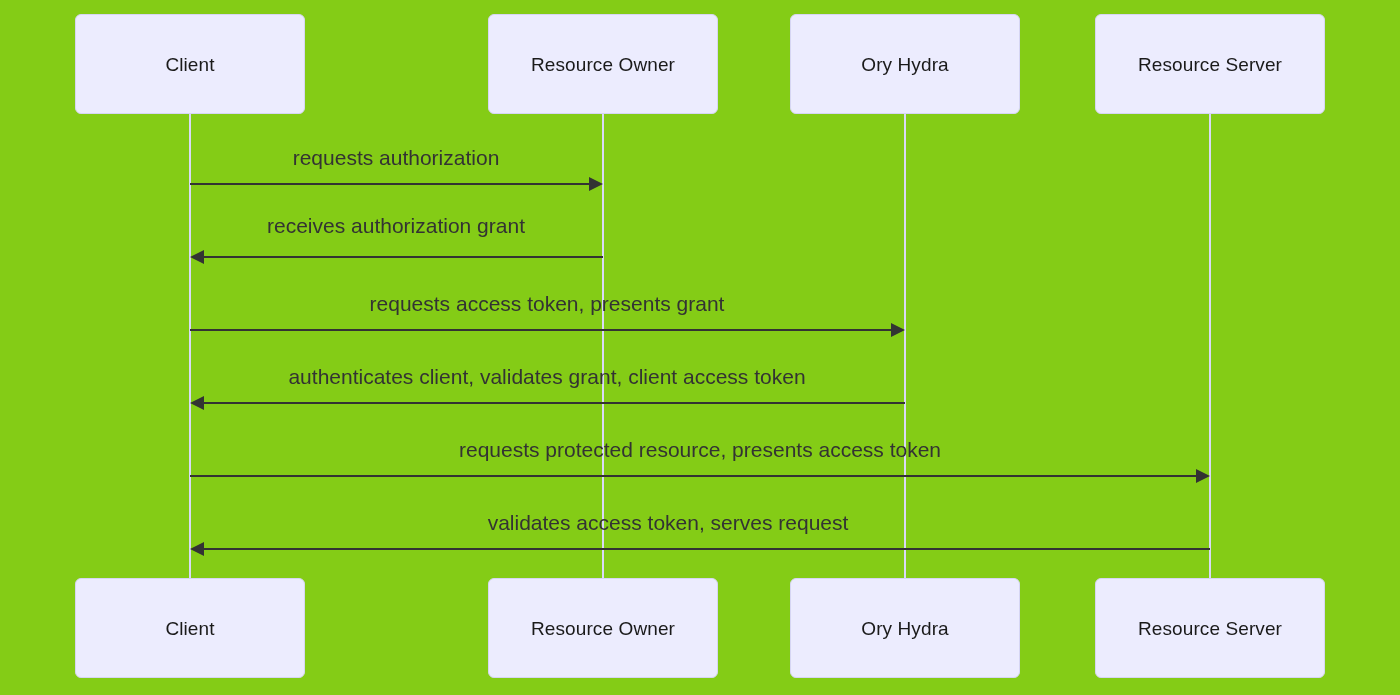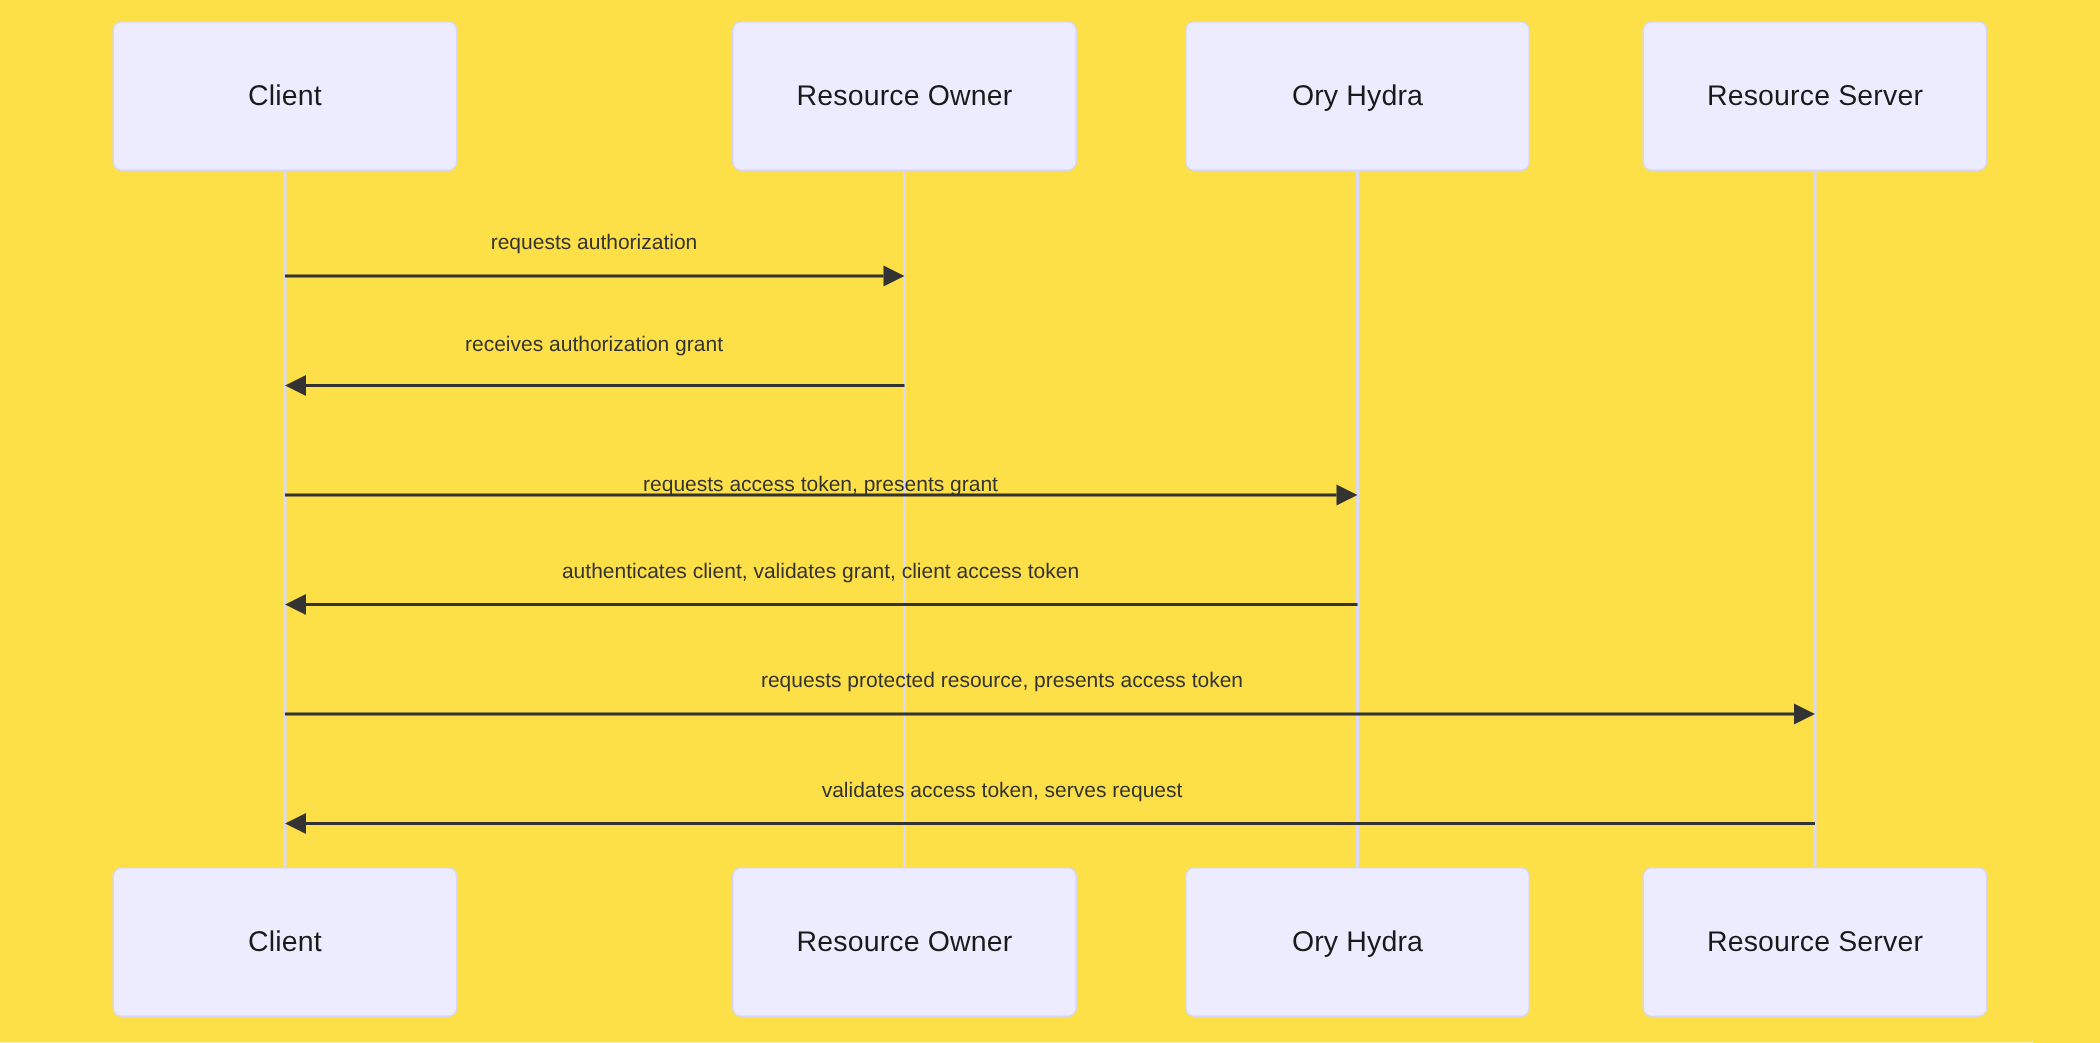--- a/index.html
+++ b/index.html
@@ -8,21 +8,21 @@
     padding: 0;
     background: #ffffff;
   }
   body {
     font-family: "Liberation Sans", "DejaVu Sans", sans-serif;
   }
   #diagram-root {
     position: relative;
     width: 1400px;
     height: 695px;
-    background: #fde047;
+    background: #84cc16;
     overflow: hidden;
   }
   #diagram-svg {
     position: absolute;
     top: 0;
     left: 0;
     width: 1400px;
     height: 695px;
     display: block;
   }
@@ -43,21 +43,21 @@
     font-weight: 400;
     color: #1a1a1a;
     line-height: 1;
     white-space: nowrap;
     letter-spacing: 0.1px;
   }
   .message-label {
     position: absolute;
     transform: translate(-50%, -100%);
     font-family: "Liberation Sans", "DejaVu Sans", sans-serif;
-    font-size: 14px;
+    font-size: 21px;
     font-weight: 400;
     color: #333333;
     white-space: nowrap;
     line-height: 1;
     z-index: 4;
   }
   .lifeline {
     stroke: #d9d9f6;
     stroke-width: 2;
   }
@@ -135,19 +135,19 @@
       <div class="participant-box" style="left: 790px; top: 578px; width: 230px; height: 100px;">
         <span class="participant-label">Ory Hydra</span>
       </div>
       <div class="participant-box" style="left: 1095px; top: 578px; width: 230px; height: 100px;">
         <span class="participant-label">Resource Server</span>
       </div>
     </div>
   <div id="message-labels">
       <div class="message-label" style="left: 396px; top: 168px;">requests authorization</div>
       <div class="message-label" style="left: 396px; top: 236px;">receives authorization grant</div>
-      <div class="message-label" style="left: 547px; top: 314px; margin-top: 15px;">requests access token, presents grant</div>
+      <div class="message-label" style="left: 547px; top: 314px;">requests access token, presents grant</div>
       <div class="message-label" style="left: 547px; top: 387px;">authenticates client, validates grant, client access token</div>
-      <div class="message-label" style="left: 668px; top: 460px;">requests protected resource, presents access token</div>
+      <div class="message-label" style="left: 700px; top: 460px;">requests protected resource, presents access token</div>
       <div class="message-label" style="left: 668px; top: 533px;">validates access token, serves request</div>
     </div>
 
 </div>
 
 </body></html>

